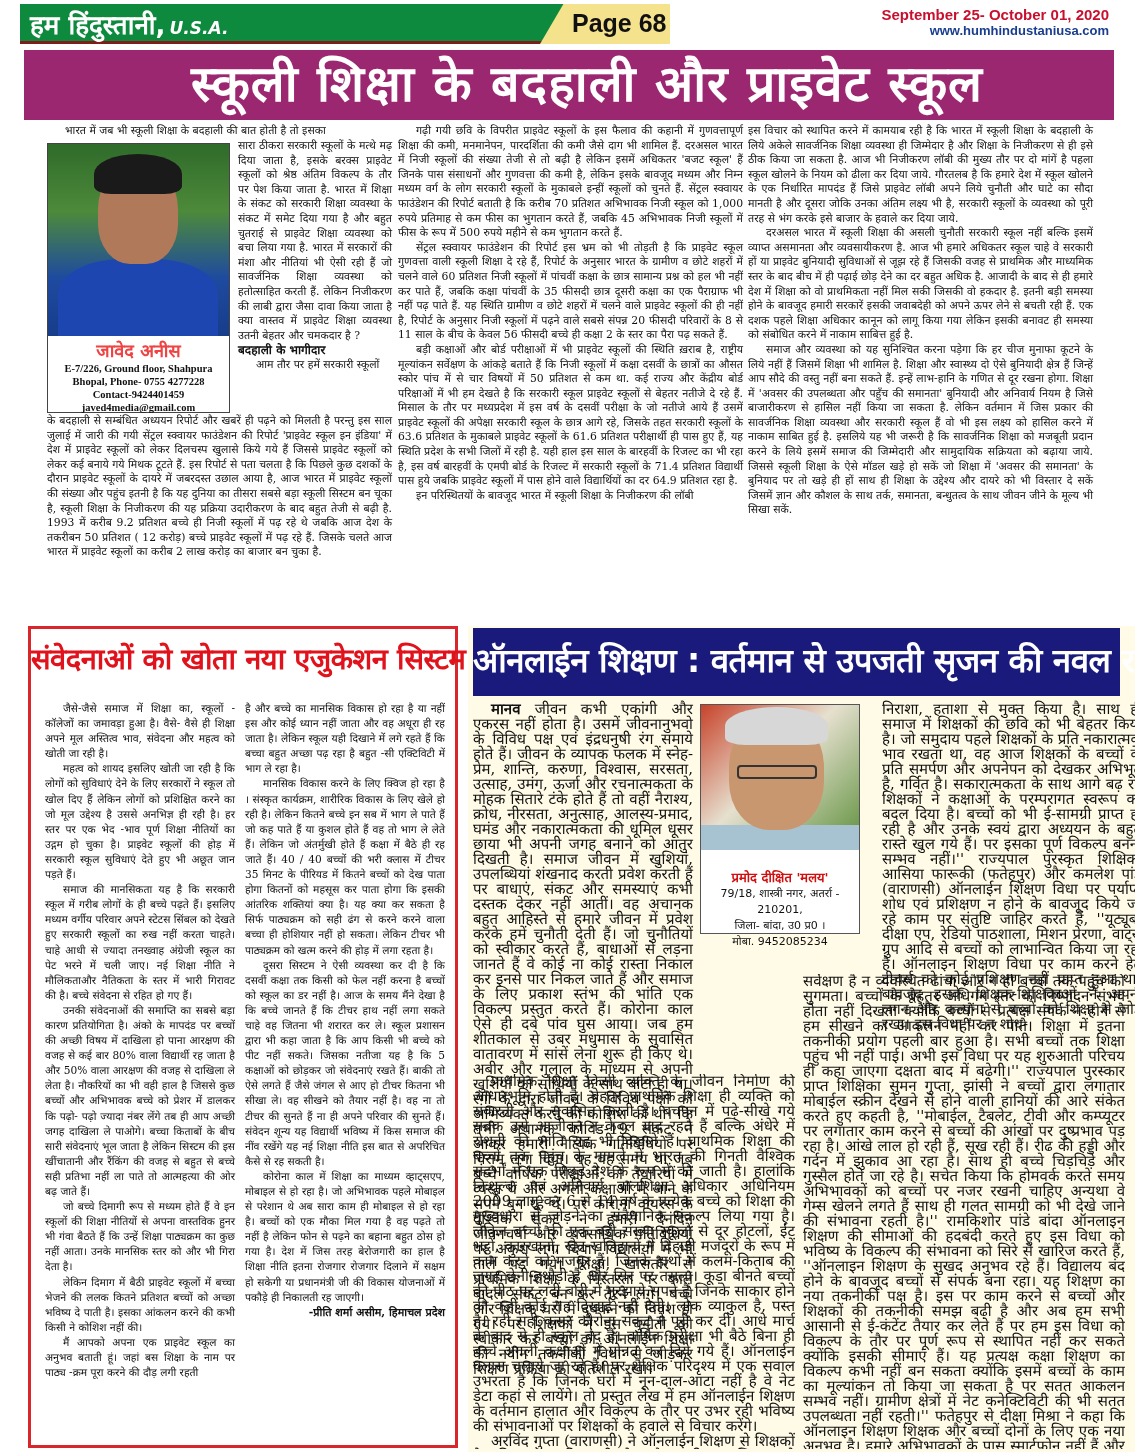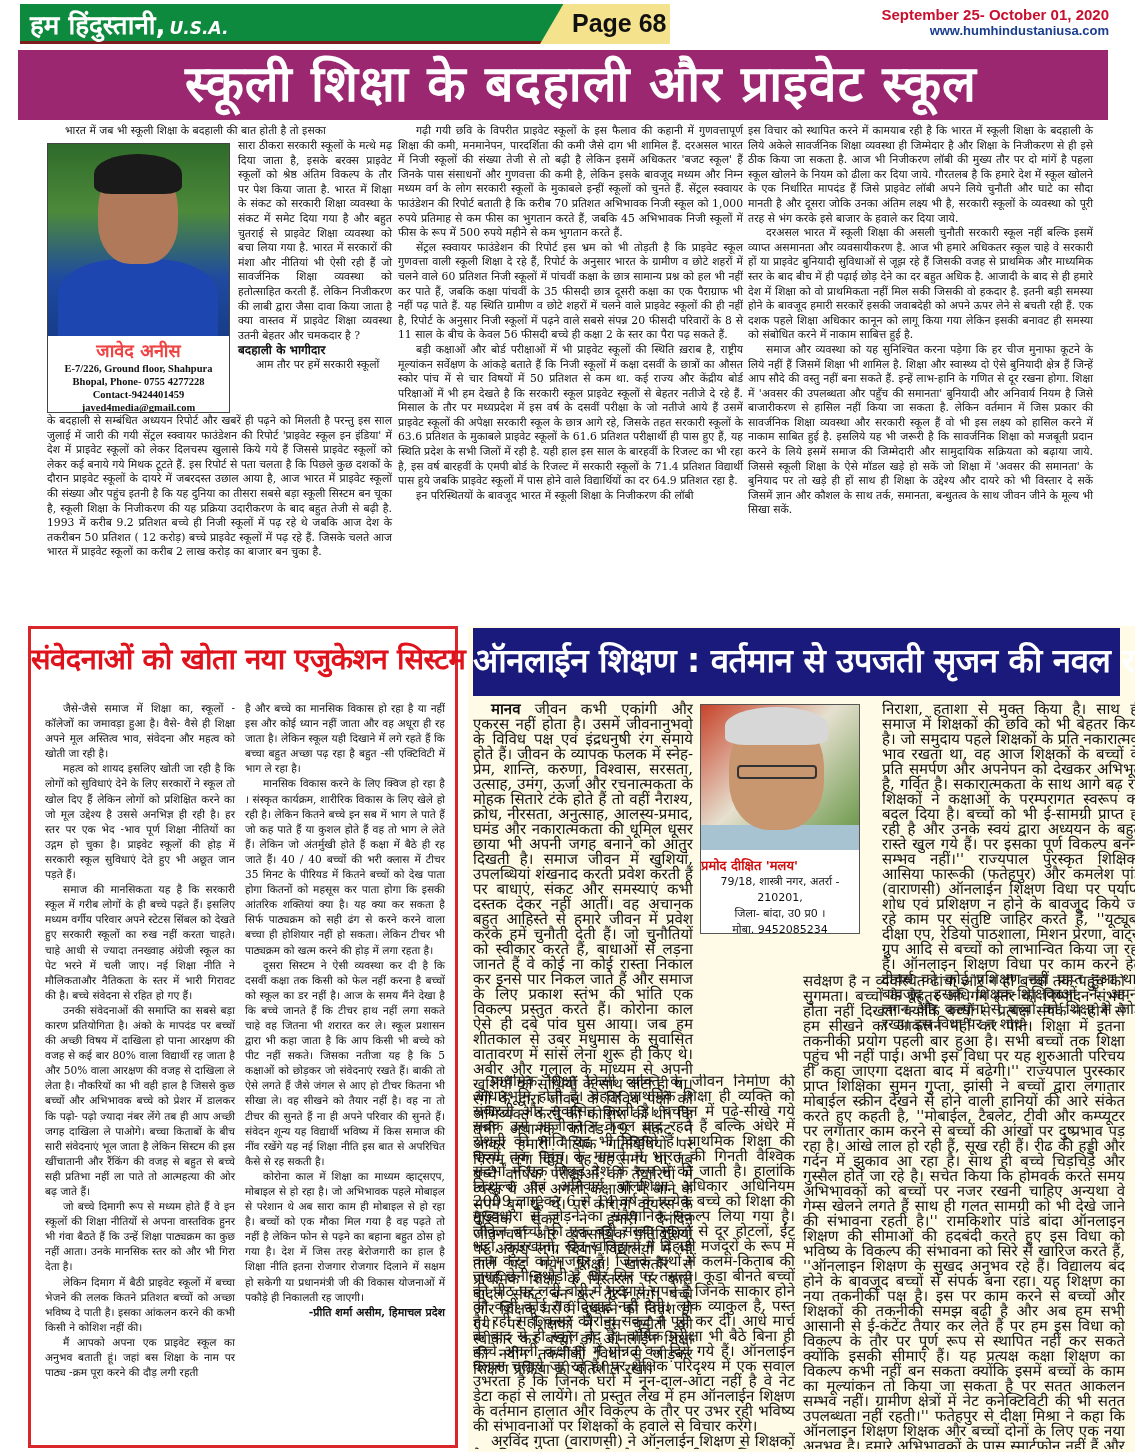--- a/index.html
+++ b/index.html
@@ -10,21 +10,21 @@
   .mast-green { position: absolute; left: 0; top: 0; width: 600px; height: 40px; background: #0e8a3e; border-bottom: 3px solid #7f1d1d; }
   .mast-name { position: absolute; left: 10px; top: 2px; color: #fff; font-family: "DejaVu Sans", sans-serif; font-weight: bold; font-size: 26px; white-space: nowrap; }
   .mast-usa { font-style: italic; font-size: 17px; margin-left: 4px; }
   .mast-page { position: absolute; left: 520px; top: 0; width: 130px; height: 40px; background: #f4e28d; clip-path: polygon(18% 0, 100% 0, 100% 100%, 0 100%); }
   .mast-page span { position: absolute; left: 32px; top: 5px; font-family: "Liberation Sans", sans-serif; font-weight: bold; font-size: 25px; color: #111; }
   .mast-date { position: absolute; right: 16px; top: 2px; text-align: right; font-family: "Liberation Sans", sans-serif; font-weight: bold; }
   .mast-date .d { color: #c8102e; font-size: 15px; }
   .mast-date .u { color: #1a3d8f; font-size: 13px; }
 
   
-  .banner { position: absolute; left: 18px; top: 50px; width: 1090px; height: 70px; background: #9b2771; color: #fff; font-family: "DejaVu Sans", sans-serif; font-weight: bold; font-size: 50px; text-align: center; line-height: 68px; white-space: nowrap; letter-spacing: 1px; padding-left: 36px; }
+  .banner { position: absolute; left: 24px; top: 50px; width: 1090px; height: 70px; background: #9b2771; color: #fff; font-family: "DejaVu Sans", sans-serif; font-weight: bold; font-size: 50px; text-align: center; line-height: 68px; white-space: nowrap; letter-spacing: 1px; padding-left: 36px; }
 
   
   .txt { font-family: "DejaVu Serif", serif; font-size: 10.8px; line-height: 14.6px; text-align: justify; }
   .txt p { text-indent: 18px; }
   .txt p.noind { text-indent: 0; }
   .col { position: absolute; }
 
   
   .author-box { position: absolute; left: 47px; top: 143px; width: 183px; height: 270px; border: 1px solid #444; background: #fff; }
   .photo1 { width: 181px; height: 192px; background: linear-gradient(180deg, #2f6b2a 0%, #4d8a3a 35%, #1e4aa0 70%, #173d8a 100%); position: relative; overflow: hidden; }
@@ -45,21 +45,21 @@
   
   .box-right { position: absolute; left: 468px; top: 626px; width: 667px; height: 826px; background: #fffbe6; }
   .banner2 { position: absolute; left: 5px; top: 2px; width: 647px; height: 68px; background: #1a1a7c; color: #fff; font-family: "DejaVu Sans", sans-serif; font-weight: bold; font-size: 33px; line-height: 66px; text-align: center; white-space: nowrap; letter-spacing: -0.5px; }
   .box-right .txt { font-size: 15px; line-height: 15px; }
   .author-box2 { position: absolute; left: 232px; top: 78px; width: 160px; height: 230px; border: 1px solid #555; background: #fff; }
   .photo2 { width: 158px; height: 145px; position: relative; overflow: hidden; background: linear-gradient(135deg, #c8432b 0%, #e6e0cf 45%, #5c8f3a 100%); }
   .photo2 .head { position: absolute; left: 28px; top: 10px; width: 95px; height: 115px; background: #c9976f; border-radius: 45% 45% 42% 42%; }
   .photo2 .hair { position: absolute; left: 24px; top: 2px; width: 103px; height: 38px; background: #d7d7d7; border-radius: 50% 50% 20% 20%; }
   .photo2 .glasses { position: absolute; left: 36px; top: 60px; width: 80px; height: 14px; border: 2px solid #333; border-radius: 4px; }
   .photo2 .kurta { position: absolute; left: 0; top: 120px; width: 158px; height: 30px; background: #a7c2d0; }
-  .author-name2 { text-align: left; color: #d01010; font-family: "DejaVu Sans", sans-serif; font-weight: bold; font-size: 13px; margin-top: 6px; }
+  .author-name2 { text-align: center; color: #d01010; font-family: "DejaVu Sans", sans-serif; font-weight: bold; font-size: 13px; margin-top: 18px; }
   .author-info2 { text-align: center; font-family: "DejaVu Sans", sans-serif; font-size: 11px; line-height: 16px; color: #111; }
   .bold-lead { font-weight: bold; }
 </style>
 </head>
 <body>
 
 <div class="masthead">
   <div class="mast-green">
     <div class="mast-name">
       <span>हम हिंदुस्तानी,</span><span class="mast-usa">U.S.A.</span>

